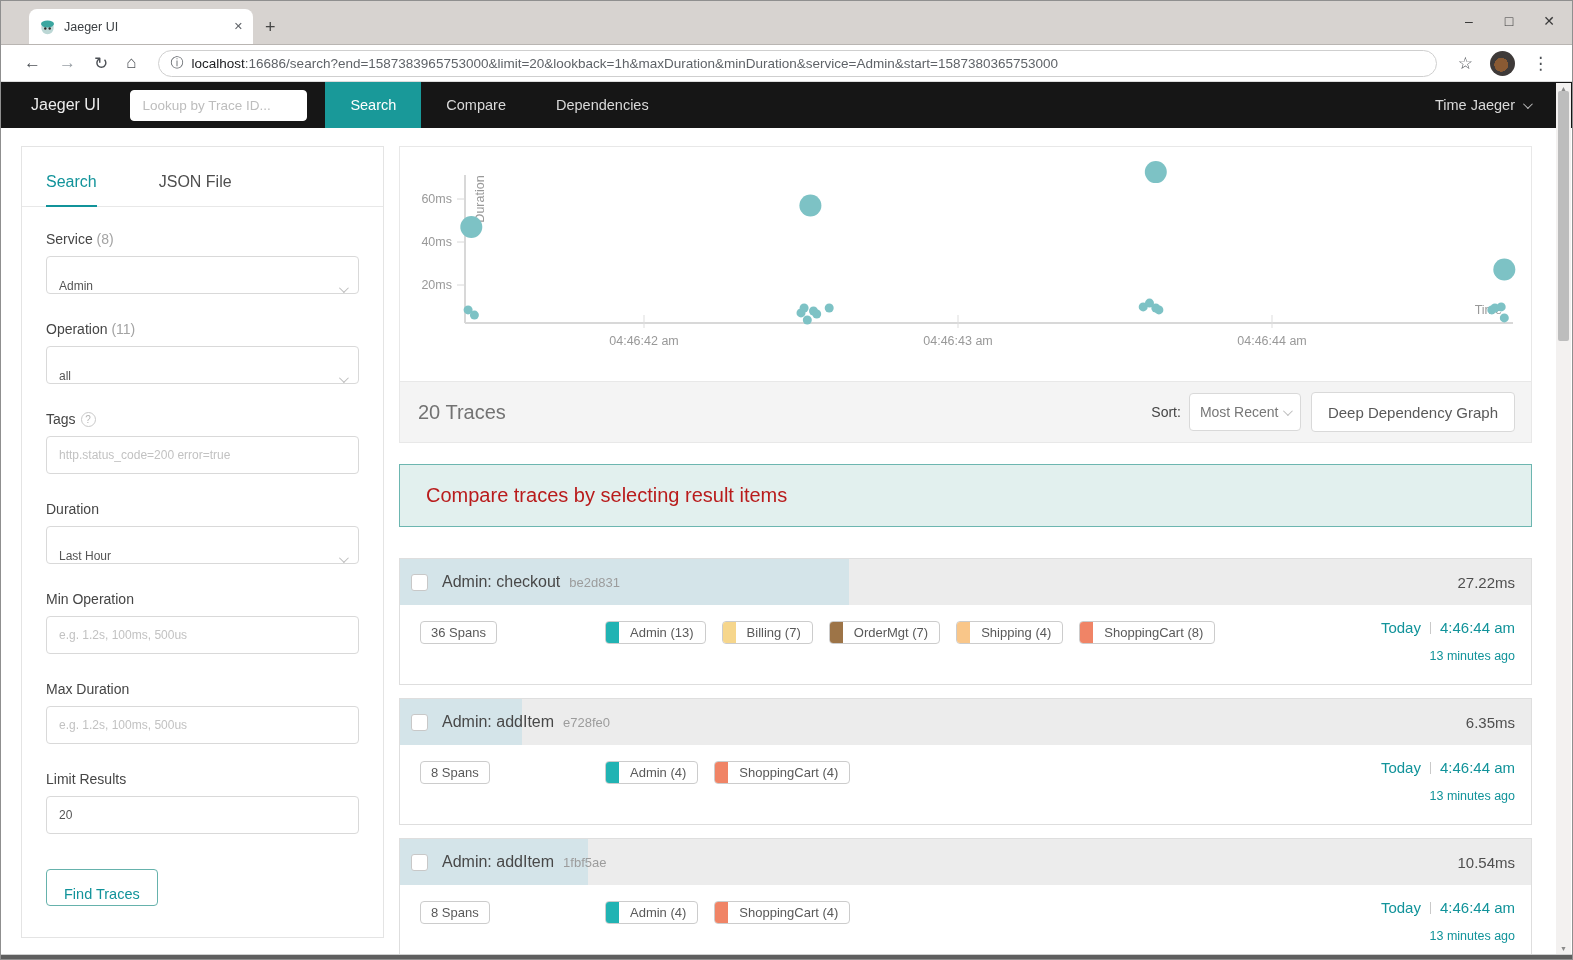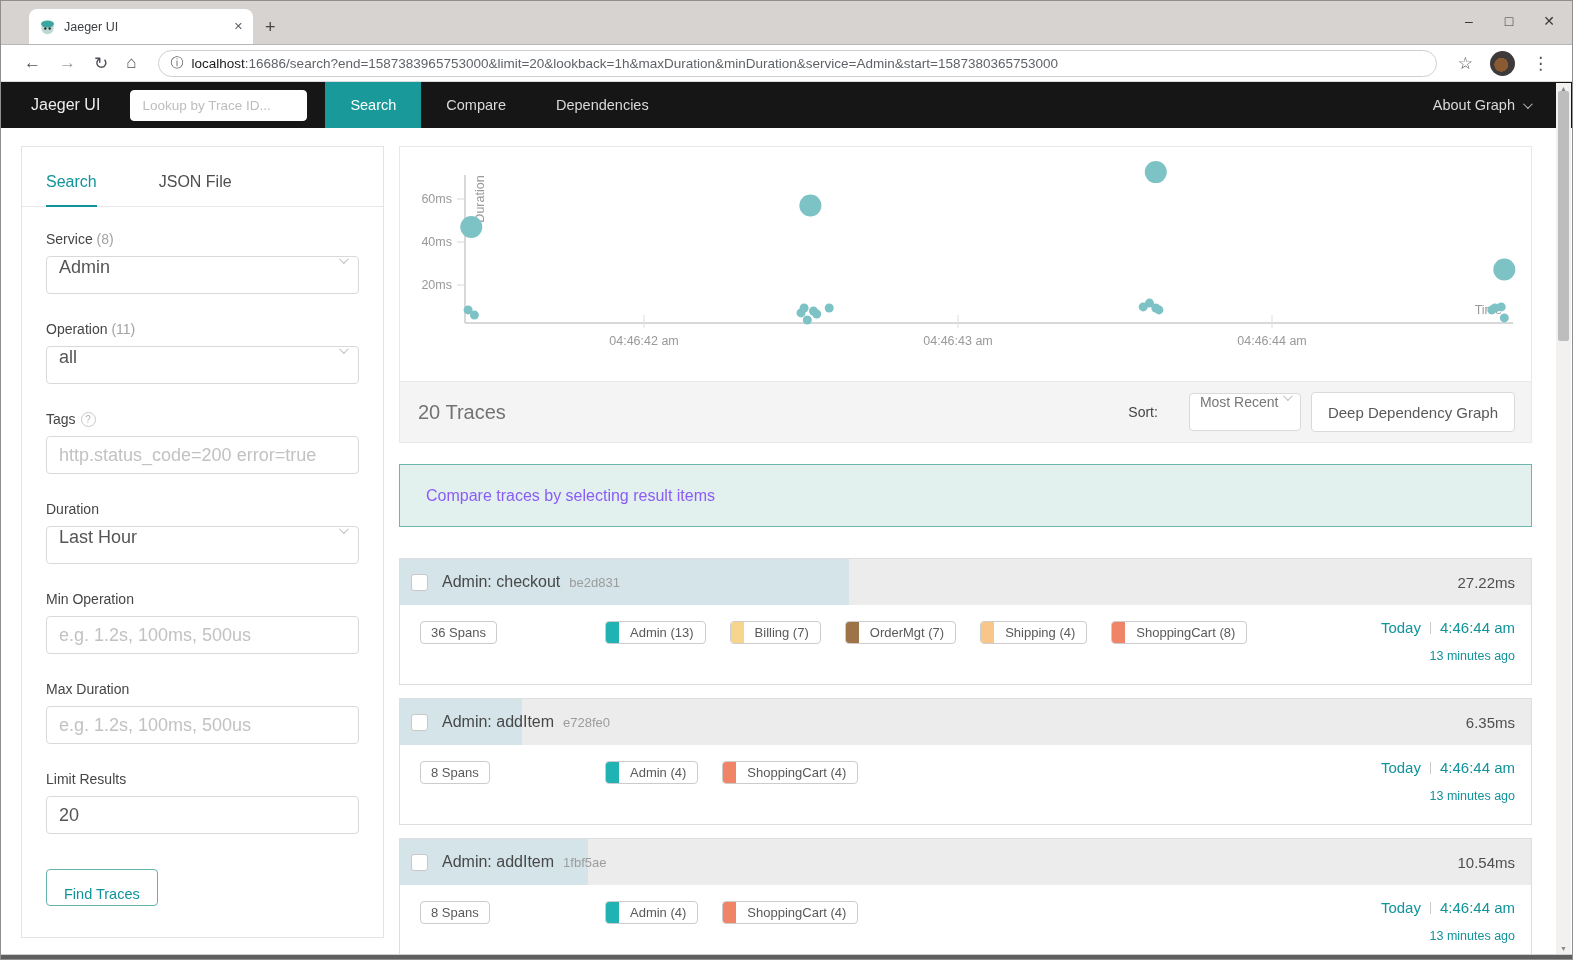--- a/index.html
+++ b/index.html
@@ -43,51 +43,51 @@
 
   
   .sidebar { width:363px; margin:18px 0 0 20px; border:1px solid #e4e4e4; background:#fff; height:792px; padding:0 24px; flex:0 0 363px; }
   .side-tabs { display:flex; gap:62px; margin-top:26px; font-size:16px; }
   .side-tab { padding-bottom:14px; color:#4e4e4e; cursor:pointer; }
   .side-tab.active { color:#11939a; border-bottom:2px solid #11939a; }
   .side-tabs-rule { border-bottom:1px solid #e8e8e8; margin:-1px -24px 24px -24px; }
   .f-label { font-size:14px; color:#454545; margin-bottom:9px; }
   .f-label .cnt { color:#a3a3a3; }
   .help-circle { display:inline-block; width:15px; height:15px; border:1px solid #c9c9c9; border-radius:50%; color:#b5b5b5; font-size:10px; text-align:center; line-height:14px; margin-left:5px; vertical-align:1px; }
-  .control { height:38px; border:1px solid #d9d9d9; border-radius:4px; background:#fff; display:flex; align-items:flex-start; padding:0 12px; font-size:18px; color:#555; margin-bottom:27px; }
+  .control { height:38px; border:1px solid #d9d9d9; border-radius:4px; background:#fff; display:flex; align-items:flex-end; padding:0 12px; font-size:12px; color:#555; margin-bottom:27px; }
   .control .chev { margin-left:auto; }
   input.control { width:100%; display:block; outline:none; }
   input.control::placeholder { color:#c2c2c2; }
   .find-btn { margin-top:8px; height:37px; padding:16px 17px; background:#fff; border:1px solid #66b2ac; border-radius:4px; color:#11939a; font-size:14.5px; cursor:pointer; }
 
   
   .main { flex:1; margin:18px 25px 0 15px; }
   .chart-card { border:1px solid #e8e8e8; background:#fff; }
   .scatter-wrap { height:234px;text-align:right; }
   .results-head { height:61px; background:#f4f4f4; border-top:1px solid #e8e8e8; display:flex; align-items:center; padding:0 16px 0 18px; }
   .results-title { font-size:20px; color:#737373; }
   .sort-label { margin-left:auto; font-size:14px; color:#444; margin-right:8px; }
-  .sort-select { width:112px; height:38px; border:1px solid #d9d9d9; border-radius:4px; background:#fff; display:flex; align-items:flex-start; padding:0 10px; font-size:14px; color:#777; cursor:pointer;margin-left:23px; }
+  .sort-select { width:112px; height:38px; border:1px solid #d9d9d9; border-radius:4px; background:#fff; display:flex; align-items:center; padding:0 10px; font-size:14px; color:#777; cursor:pointer; }
   .sort-select .chev { margin-left:auto; }
   .ddg-btn { margin-left:10px; height:40px; padding:0 16px; background:#fff; border:1px solid #d9d9d9; border-radius:4px; font-size:15px; color:#595959; cursor:pointer; }
 
-  .banner { margin-top:21px; height:63px; border:1px solid #6cb6b0; background:#e2f0ee; display:flex; align-items:center; padding-left:26px; font-size:16px; color:#8b5cf6; }
+  .banner { margin-top:21px; height:63px; border:1px solid #6cb6b0; background:#e2f0ee; display:flex; align-items:center; padding-left:26px; font-size:20px; color:#b91c1c; }
 
   .trace-card { border:1px solid #dedede; background:#fff; margin-top:13px; }
   .trace-card.first { margin-top:31px; }
   .trace-head { position:relative; height:46px; background:#ececec; cursor:pointer; }
   .trace-bar { position:absolute; left:0; top:0; bottom:0; background:#d4e4e9; }
   .trace-head-inner { position:relative; display:flex; align-items:center; height:100%; padding:0 16px 0 11px; }
   .checkbox { width:17px; height:17px; background:#fff; border:1px solid #c8c8c8; border-radius:3px; cursor:pointer; flex:0 0 17px; }
   .trace-title { margin-left:14px; font-size:16px; color:#484848; font-weight:500; }
   .trace-id { font-size:13px; color:#9c9c9c; font-weight:400; font-style:normal; margin-left:9px; }
   .trace-duration { margin-left:auto; font-size:15px; color:#4f4f4f; }
   .trace-body { position:relative; height:79px; }
   .spans-pill { position:absolute; left:20px; top:16px; border:1px solid #ccc; border-radius:4px; padding:3px 10px; font-size:13px; color:#595959; background:#fff; }
-  .pills { position:absolute; left:205px; top:16px; display:flex; gap:24px; }
+  .pills { position:absolute; left:205px; top:16px; display:flex; gap:16px; }
   .pill { display:flex; align-items:stretch; border:1px solid #ccc; border-radius:4px; overflow:hidden; background:#fff; }
   .pill .swatch { width:13px; }
   .pill .plabel { padding:3px 11px; font-size:13px; color:#595959; }
   .when { position:absolute; right:16px; top:14px; text-align:right; }
   .when a { color:#11939a; text-decoration:none; font-size:15px; cursor:pointer; }
   .vdiv { display:inline-block; width:1px; height:12px; background:#c9c9c9; margin:0 9px; vertical-align:-1px; }
   .ago { margin-top:9px; }
   .ago a { font-size:12.5px; }
 
   
@@ -139,21 +139,21 @@
 
   <div class="navbar">
     <span class="brand">Jaeger UI</span>
     <input class="lookup" placeholder="Lookup by Trace ID..." style="">
     <div class="nav-items">
       <span class="nav-item active">Search</span>
       <span class="nav-item">Compare</span>
       <span class="nav-item">Dependencies</span>
     </div>
     <span class="nav-right">
-      <span>About Graph</span>
+      <span>Time Jaeger</span>
       <i class="chev"></i>
     </span>
   </div>
 
   <div class="page">
 
     <aside class="sidebar">
       <div class="side-tabs">
         <span class="side-tab active">Search</span>
         <span class="side-tab">JSON File</span>

